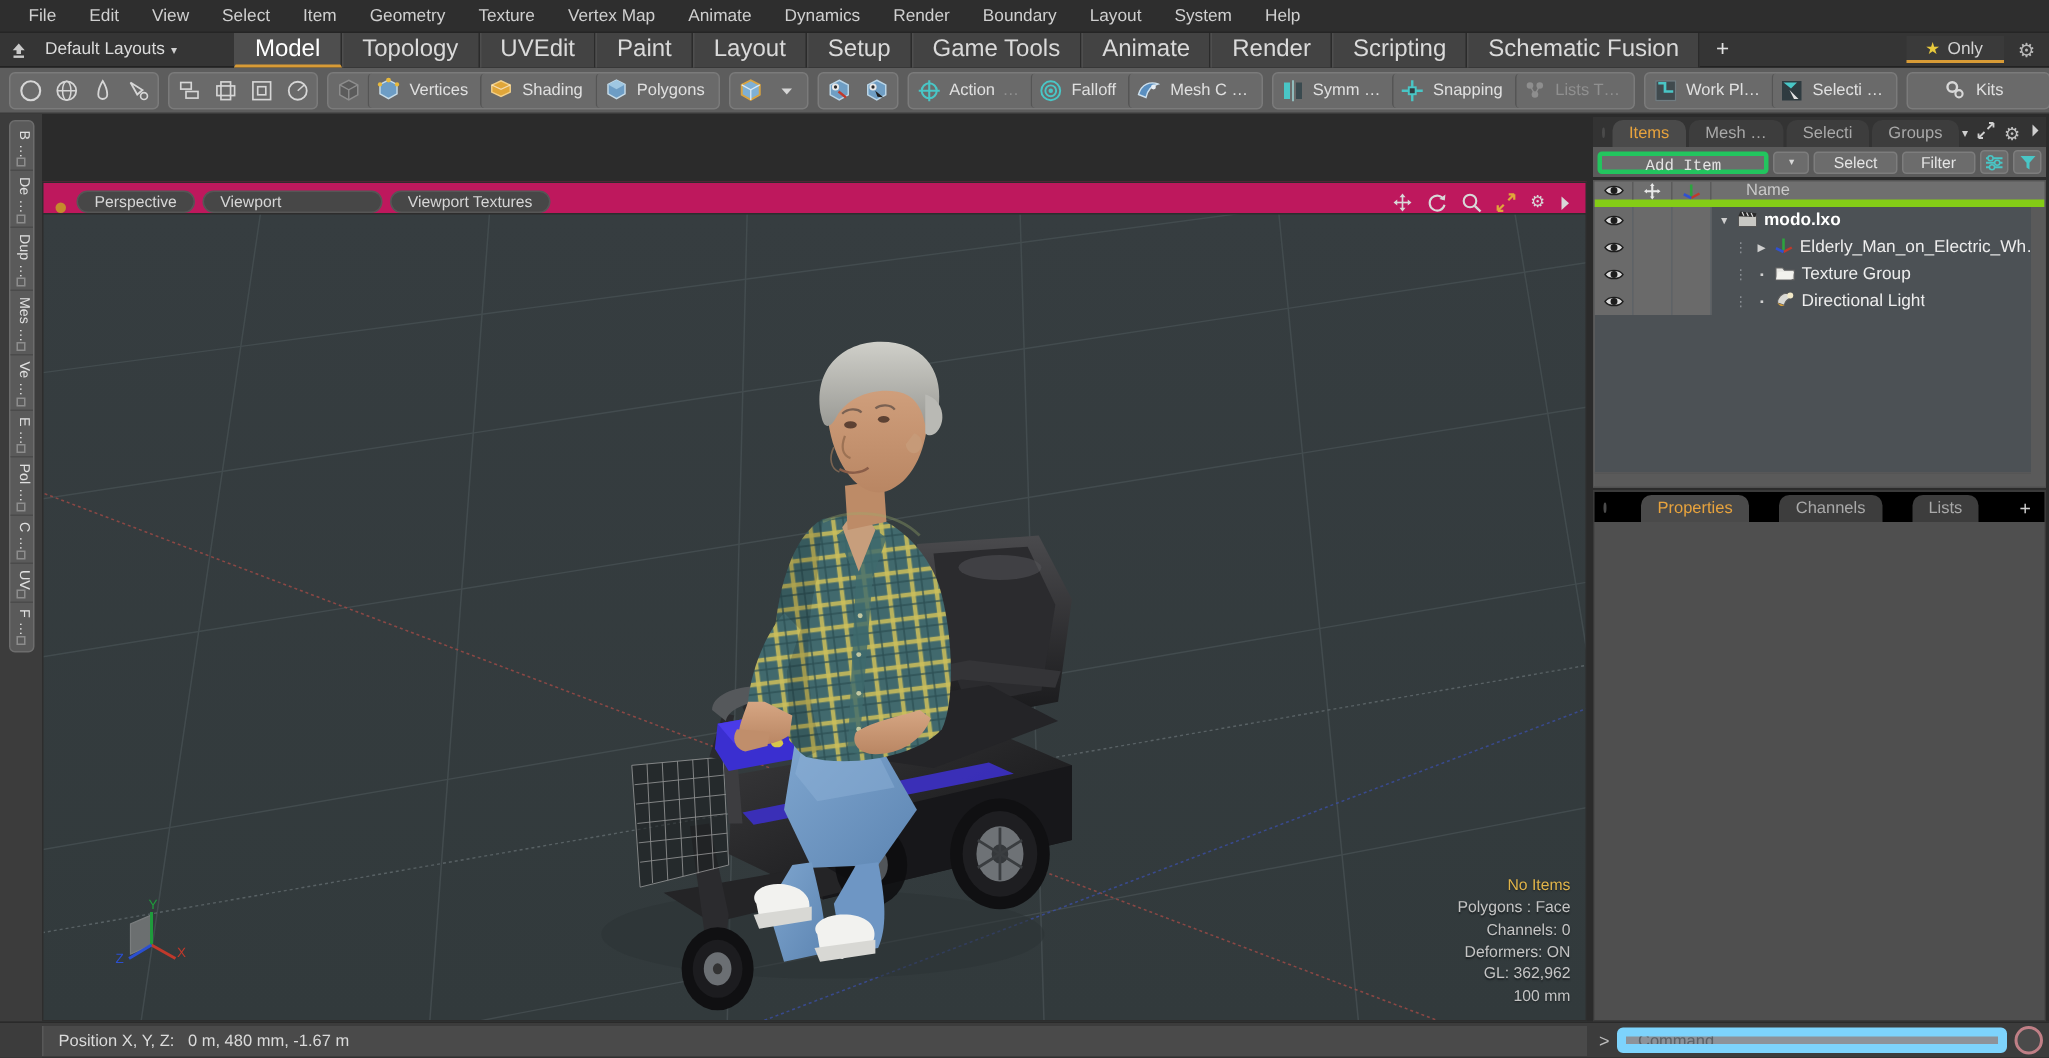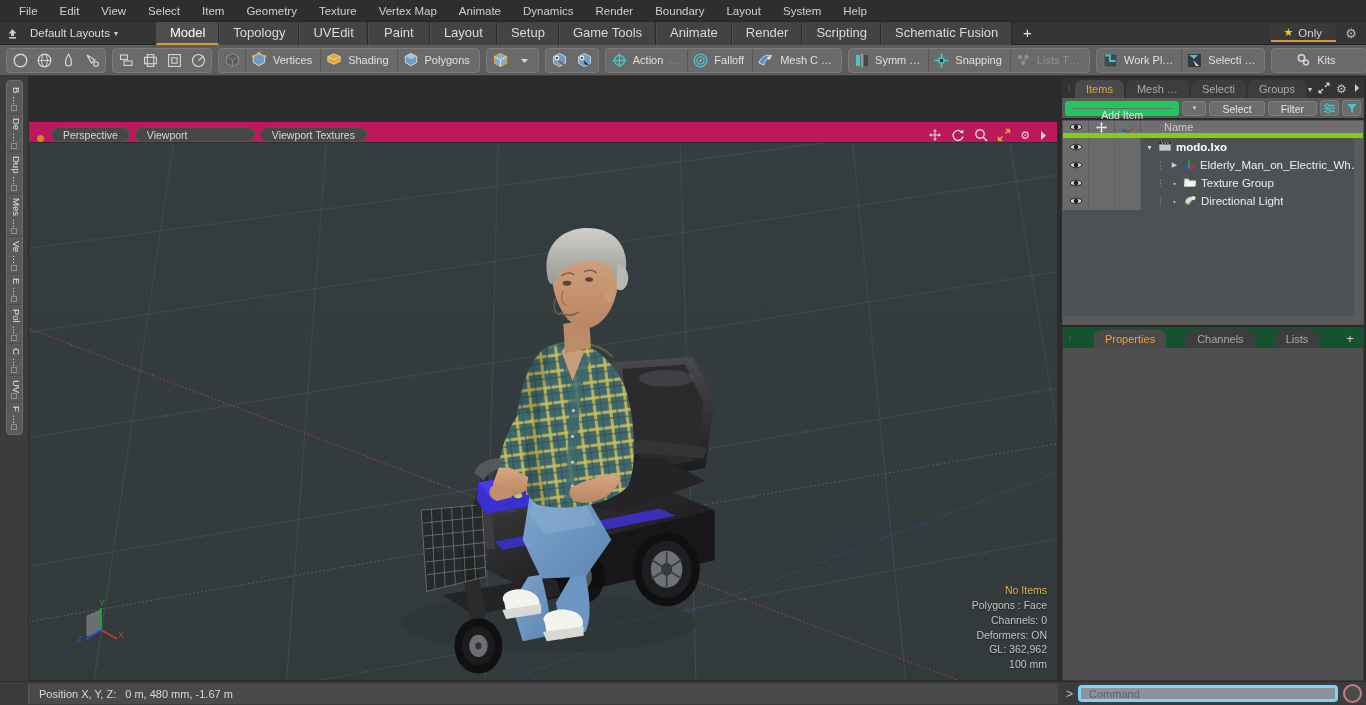--- a/index.html
+++ b/index.html
@@ -29,21 +29,21 @@
     flex:0 0 23px; position:relative; border-bottom:1px solid #232323;
   }
   .lb-home {
     width:24px; height:21px; display:flex; align-items:center; justify-content:center;
   }
   .lb-label { color:#dcdcdc; font-size:11.5px; padding-left:6px; white-space:nowrap; }
   .lb-caret { margin-left:4px; font-size:8px; color:#cfcfcf; }
   .layout-tabs { display:flex; height:23px; margin-left:38px; }
   .ltab {
     min-width:62px; padding:0 13px; height:23px; line-height:22px; text-align:center;
-    background:#434343; color:#dadada; font-size:13px; border-right:1px solid #2b2b2b;
+    background:#434343; color:#dadada; font-size:16px; border-right:1px solid #2b2b2b;
     border-left:1px solid #4e4e4e; white-space:nowrap; cursor:default;
   }
   .ltab.active { background:#4e4e4e; color:#fff; border-bottom:2px solid #d89b36; }
   .ltab-plus {
     width:30px; text-align:center; color:#e2e2e2; font-size:15px; line-height:22px;
   }
   .lb-right { margin-left:auto; display:flex; align-items:center; padding-right:4px; gap:4px; }
   .only-btn {
     display:flex; align-items:center; gap:5px; background:#3a3a3a; color:#d2d2d2;
     padding:2px 14px 1px 12px; font-size:11.5px; border-bottom:2px solid #d89b36;
@@ -142,21 +142,21 @@
   .ptab.active { background:#4a4a4a; color:#e8a33d; }
   .ptab-plus { color:#cfcfcf; font-size:13px; padding:0 7px; line-height:18px; }
   .ptab-right { margin-left:auto; display:flex; align-items:center; gap:6px; padding:0 4px 2px 0; }
 
   .toolrow {
     height:20px; background:#5b5b5b; display:flex; align-items:center; gap:3px;
     padding:0 3px; flex:0 0 20px;
   }
   .addbtn {
     flex:1 1 auto; height:15px; line-height:14px; text-align:center; font-size:10.5px;
-    background:#6c6c6c; border:7px solid #22c55e; border-radius:3px; color:#e4e4e4;
+    background:#6c6c6c; border:3px solid #22c55e; border-radius:3px; color:#e4e4e4;font-family:Liberation Mono, monospace;
   }
   .mini-caret {
     width:24px; height:15px; background:#6c6c6c; border:1px solid #7d7d7d; border-radius:3px;
     display:flex; align-items:center; justify-content:center; font-size:7px; color:#d8d8d8;
   }
   .smbtn {
     height:15px; line-height:14px; padding:0 12px; font-size:10.5px; background:#6c6c6c;
     border:1px solid #7d7d7d; border-radius:3px; color:#e4e4e4;
   }
   .icbtn {
@@ -208,21 +208,21 @@
   .sb-pos {
     flex:1 1 auto; height:20px; margin:2px 2px 2px 0; background:#4a4a4a;
     display:flex; align-items:center; padding-left:10px; font-size:11px; color:#dadada;
     border-left:1px solid #585858;
   }
   .sb-pos .gap { display:inline-block; width:9px; }
   .sb-right { width:306px; flex:0 0 306px; display:flex; align-items:center; gap:5px;
               padding:0 4px 0 6px; height:24px; }
   .sb-prompt { color:#bdbdbd; font-size:12px; }
   .cmd-input {
-    flex:1 1 auto; height:17px; background:#8d9299; border:3px solid #7dd3fc; border-radius:4px;
+    flex:1 1 auto; height:17px; background:#8d9299; border:6px solid #7dd3fc; border-radius:4px;
     color:#4c5055; font-size:11px; padding:0 8px; line-height:15px;
     font-family:"Liberation Sans", sans-serif;
   }
   .cmd-input::placeholder { color:#5b6066; }
   .cmd-circle {
     width:19px; height:19px; border-radius:50%; border:2px solid #c07f86; background:#4a4a4a;
   }
 </style>
 </head>
 <body>
@@ -942,21 +942,21 @@
               <span class="tw-name">Directional Light</span>
             </div>
           </div>
         </div>
 
         <div class="tree-scroll-v"></div>
         <div class="tree-scroll-h"></div>
       </div>
 
       <div class="props">
-        <div class="ptabbar" style="background:#14532d;gap:18px;">
+        <div class="ptabbar" style="background:#000000;gap:18px;">
           <div class="ptab-dot"></div>
           <div class="ptab active">Properties</div>
           <div class="ptab">Channels</div>
           <div class="ptab">Lists</div>
           <div class="ptab-plus">+</div>
           <div class="ptab-right">
             <span>
               <svg width="12" height="12" viewBox="0 0 12 12">
                   <path d="M1 11 L5 7 M1 11 V8 M1 11 H4" stroke="#cfcfcf" stroke-width="1.2" fill="none"></path>
                   <path d="M11 1 L7 5 M11 1 V4 M11 1 H8" stroke="#cfcfcf" stroke-width="1.2" fill="none"></path>

